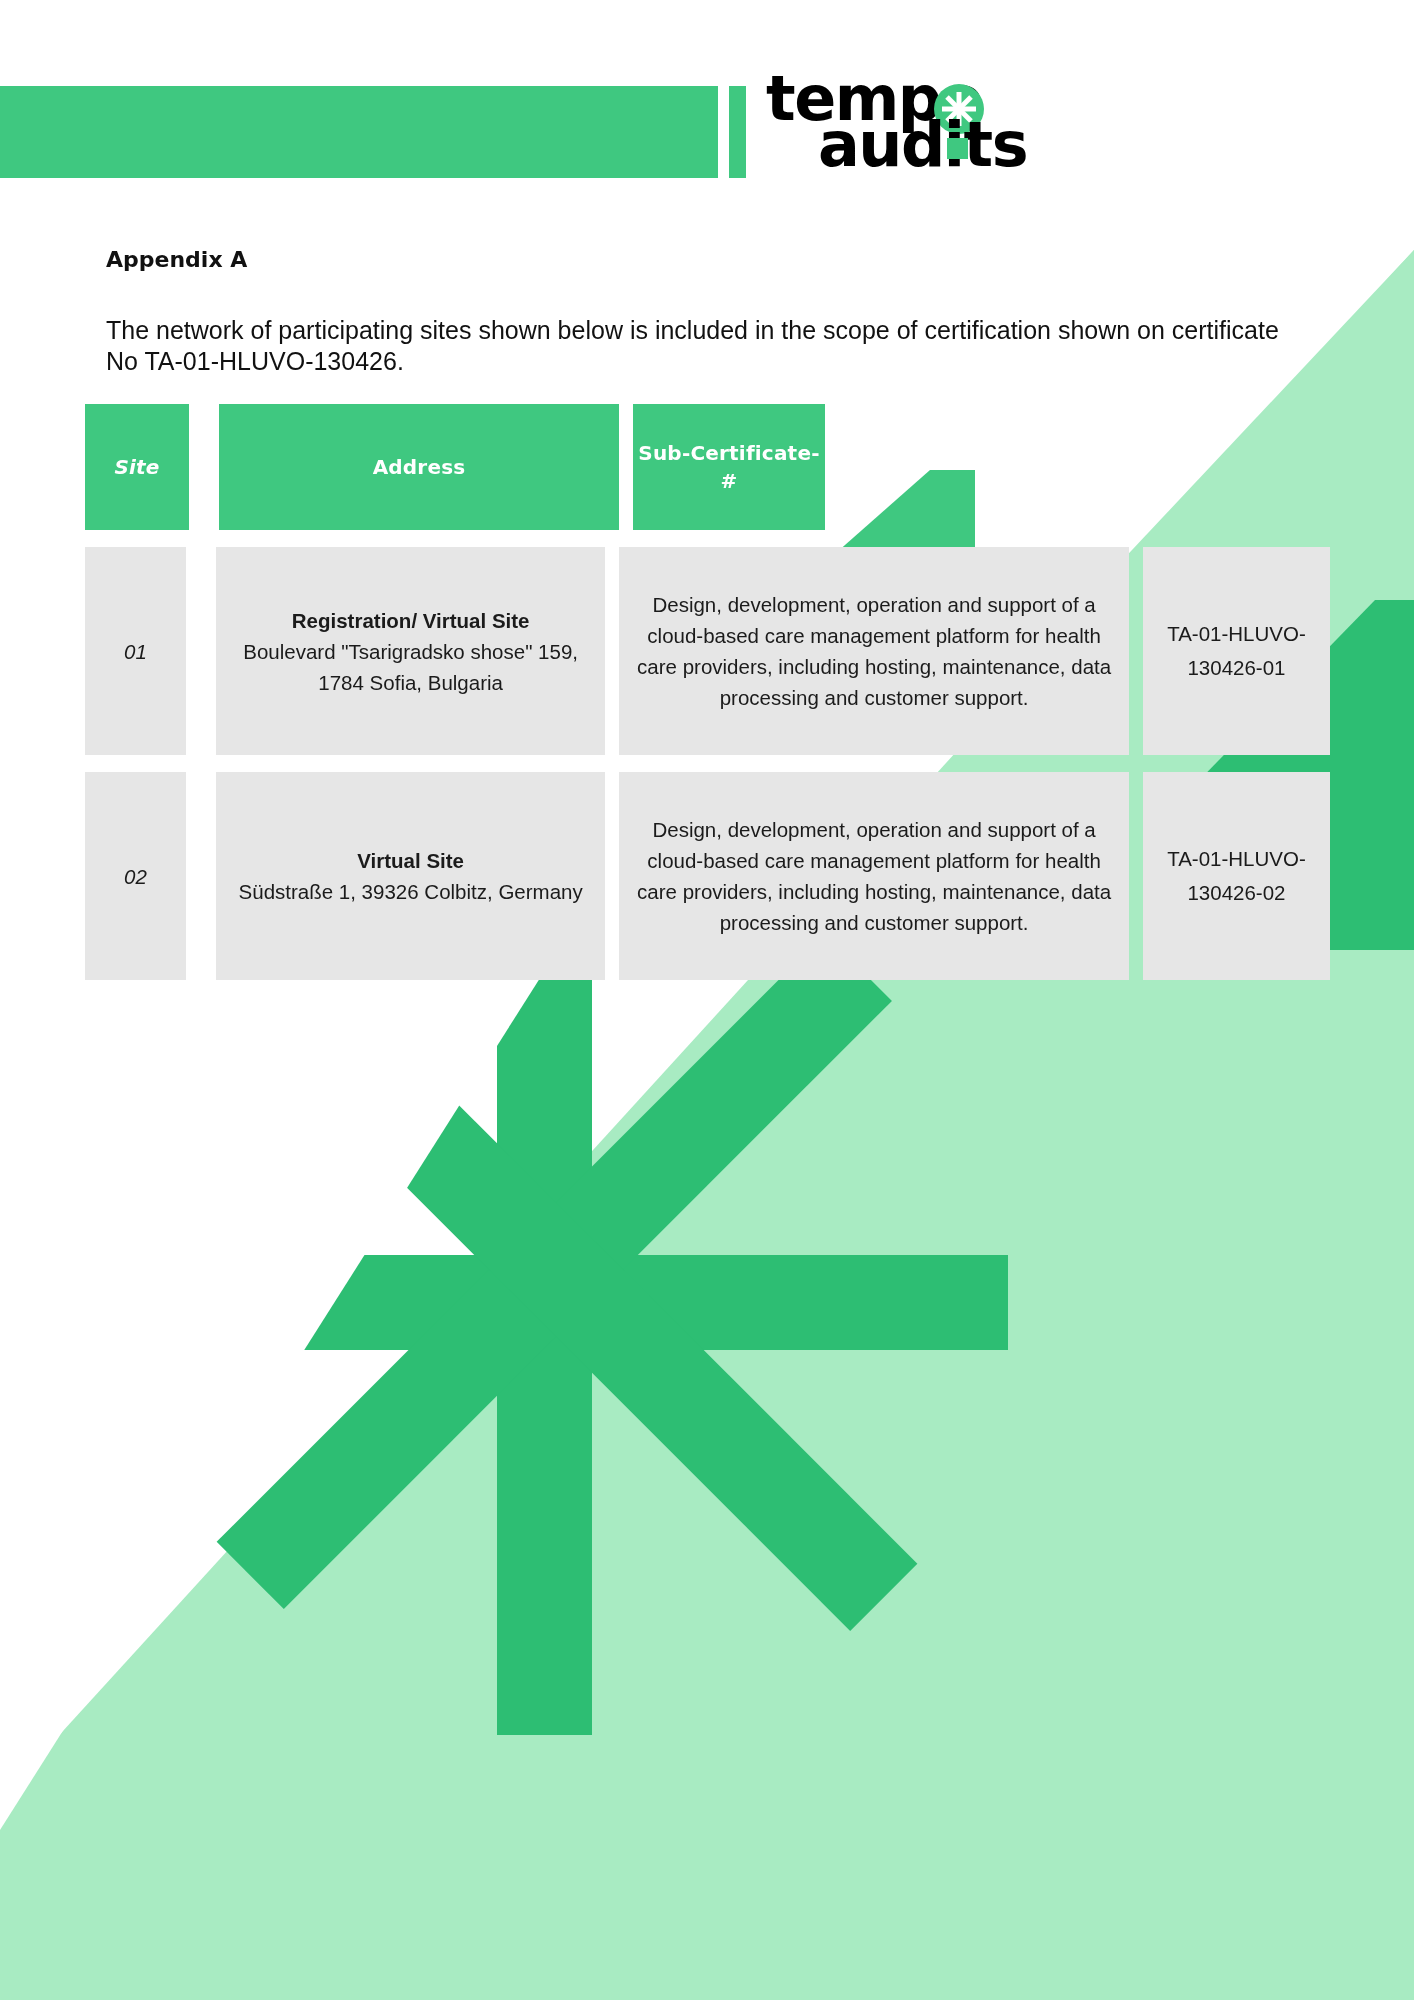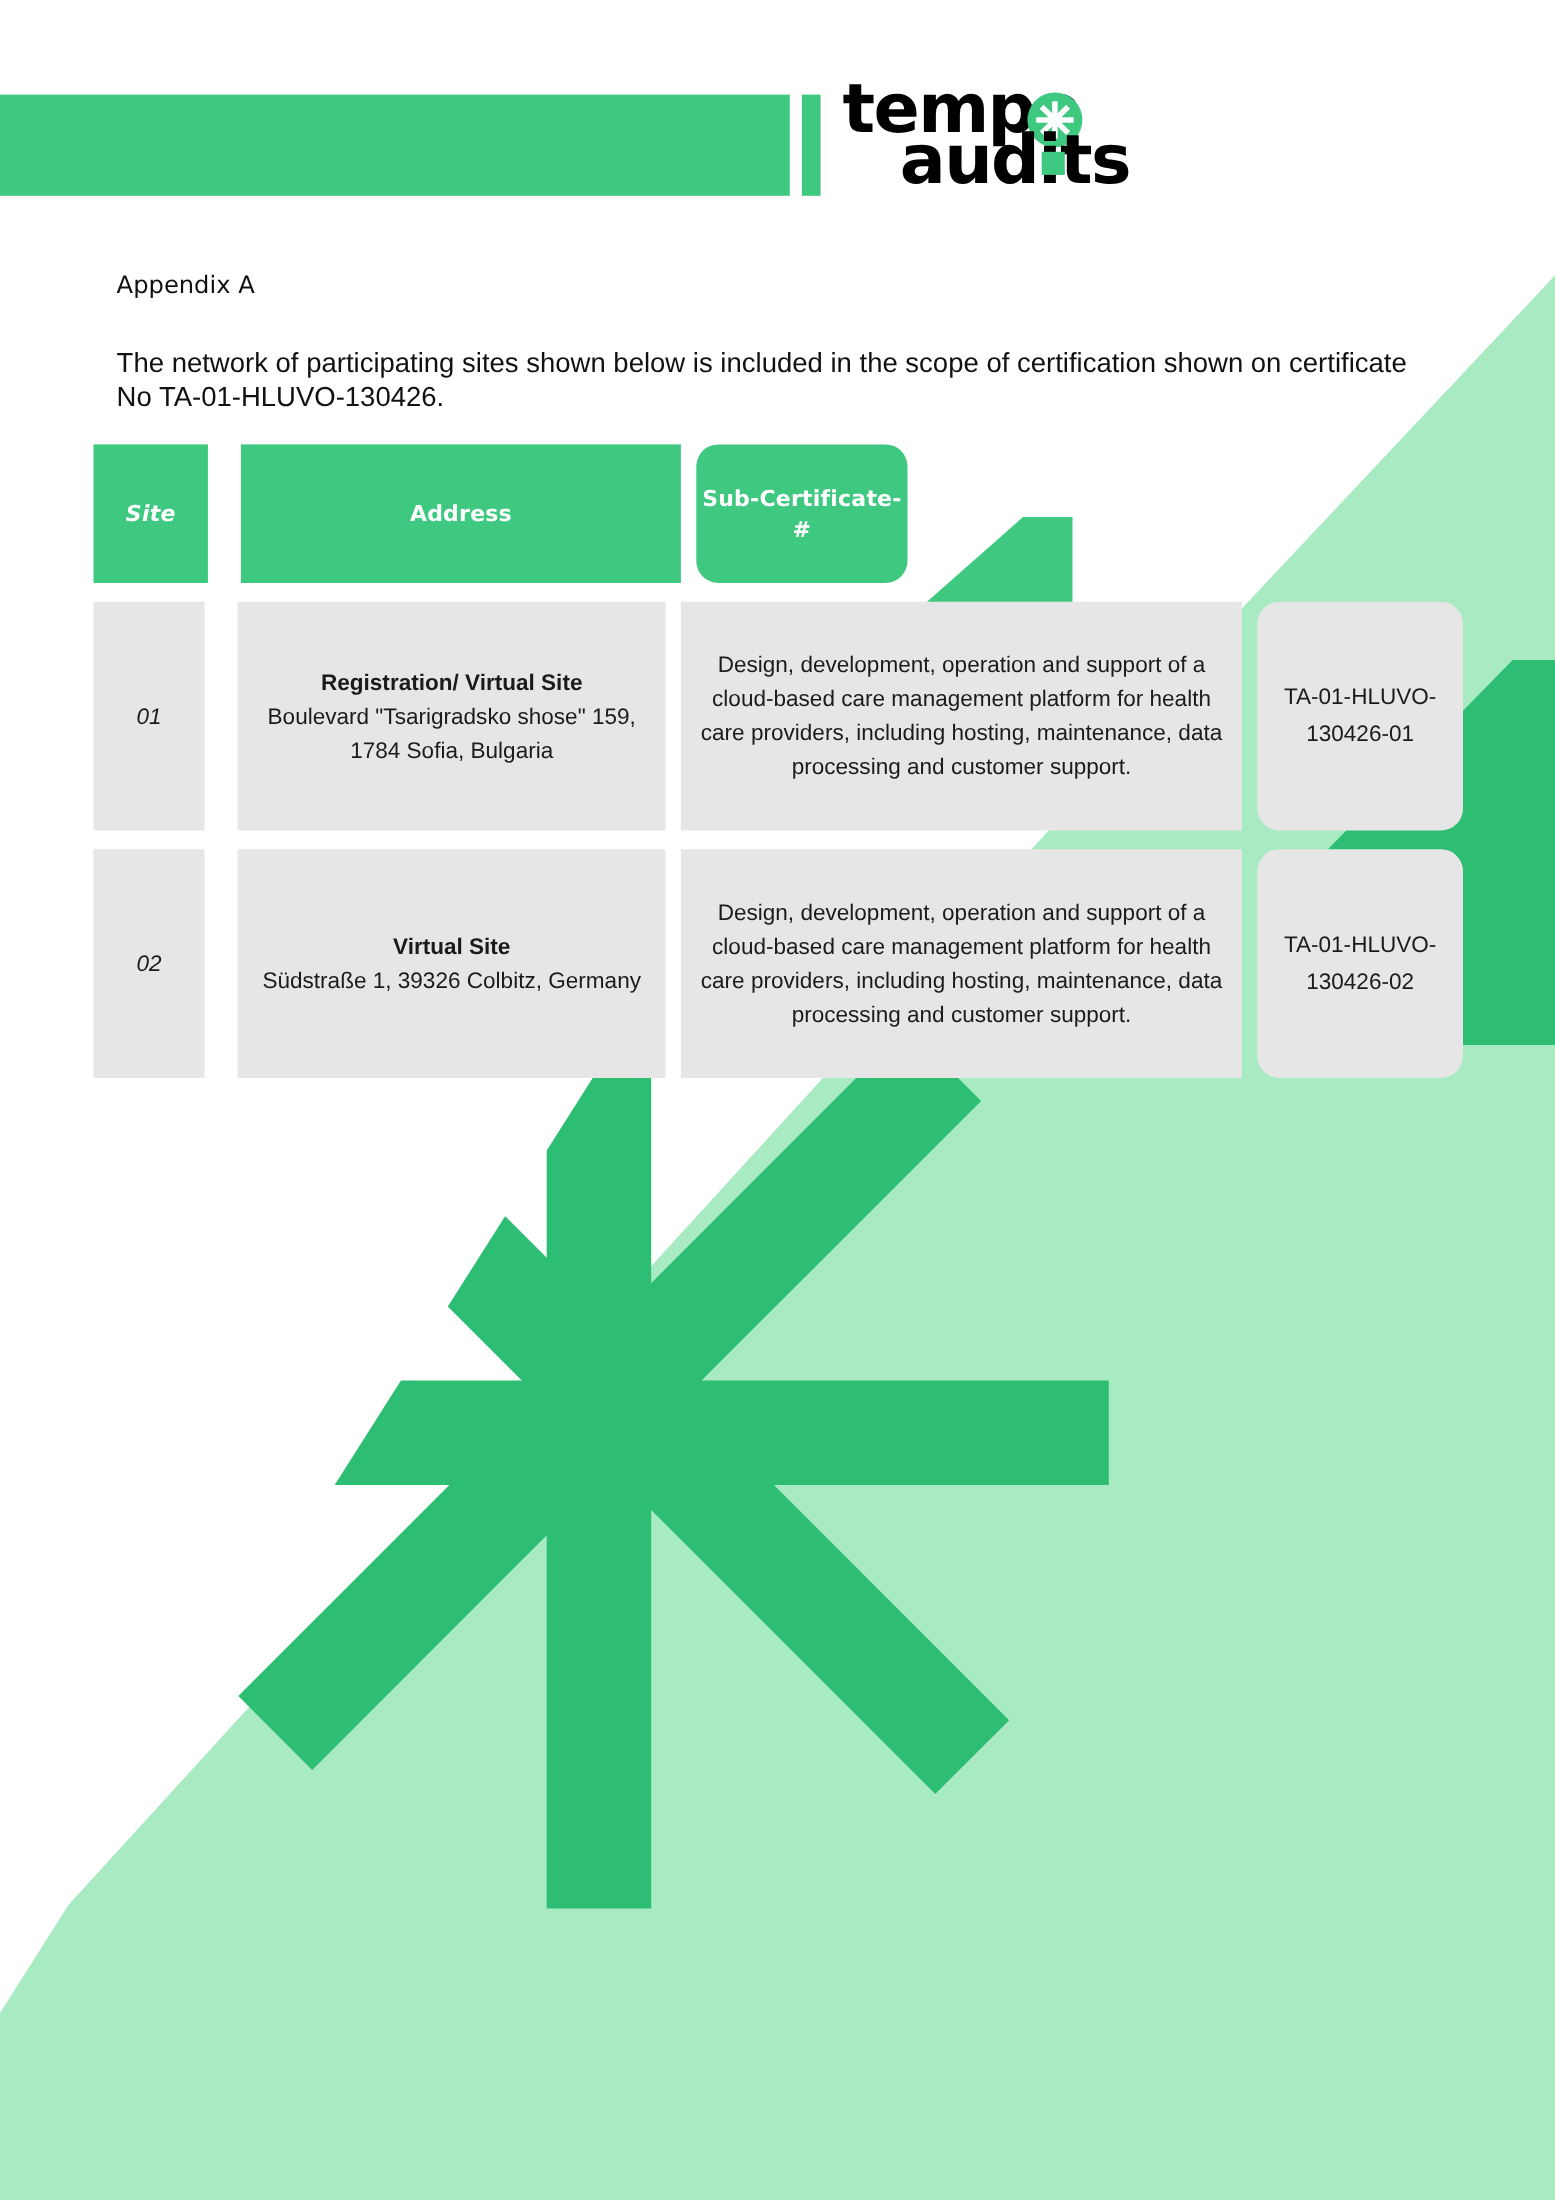--- a/index.html
+++ b/index.html
@@ -18,32 +18,32 @@
   .logo{position:absolute;left:766px;top:74px;width:250px;height:112px;}
   .logo-line{position:absolute;font-weight:bold;color:#000;letter-spacing:-1.5px;
              font-family:"DejaVu Sans", sans-serif;}
   .logo-tempo{left:0px;top:-6px;font-size:62px;line-height:62px;}
   .logo-audits{left:52px;top:40px;font-size:62px;line-height:62px;}
   .logo-dot-circle{position:absolute;left:168px;top:10px;width:50px;height:50px;border-radius:50%;background:#3fc880;}
   .logo-sq{position:absolute;left:181px;top:64px;width:21px;height:21px;background:#3fc880;}
 
   
   .content{position:absolute;left:0;top:0;width:1414px;z-index:4;}
-  .appendix-title{position:absolute;left:106px;top:247px;font-size:22px;font-weight:normal;
+  .appendix-title{position:absolute;left:106px;top:247px;font-size:22px;font-weight:bold;
       font-family:"DejaVu Sans", sans-serif;letter-spacing:0px;color:#111;}
   .intro{position:absolute;left:106px;top:315px;width:1190px;font-size:25px;line-height:31px;color:#111;}
 
   
   .tbl{position:absolute;left:85px;top:404px;width:1245px;}
   .trow{display:flex;gap:14px;margin-bottom:17px;}
   .cell{box-sizing:border-box;display:flex;align-items:center;justify-content:center;text-align:center;}
   .c-site{width:104px;font-style:italic;}
   .c-addr{width:400px;margin-left:16px;}
   .c-scope{width:524px;}
-  .c-sub{width:192px;border-radius:20px;}
+  .c-sub{width:192px;}
   .head .cell{background:#3fc880;color:#ffffff;font-weight:bold;font-size:20px;line-height:28px;
       height:126px;font-family:"DejaVu Sans", sans-serif;letter-spacing:.2px;}
   .body .cell{background:#e6e6e6;color:#1b1b1b;font-size:20.5px;line-height:31px;height:208px;}
   .body .c-addr,.body .c-scope{padding:0 14px;}
   .body .c-sub{padding:0 10px;line-height:34px;text-align:center;}
   .addr-name{font-weight:bold;display:block;}
 </style>
 </head>
 <body>
 

